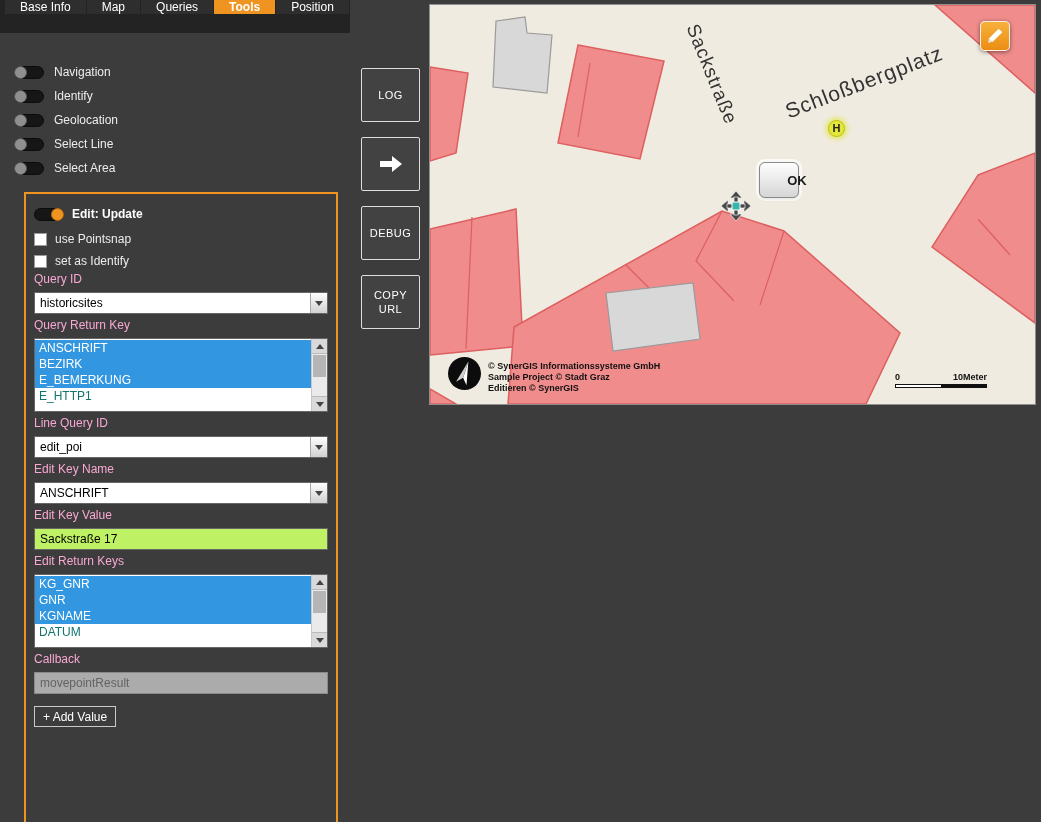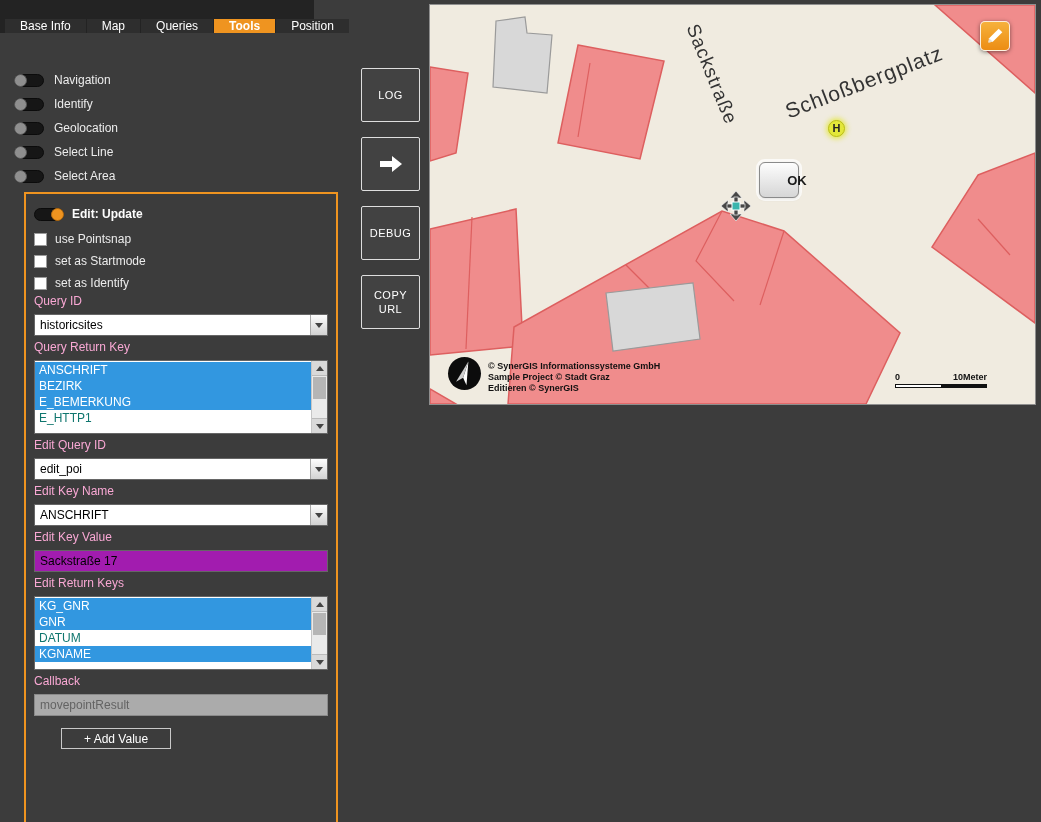--- a/index.html
+++ b/index.html
@@ -4,30 +4,30 @@
 <style>
   * { margin:0; padding:0; box-sizing:border-box; }
   html,body { background:#3c3c3c; }
   #screen {
     position:relative; width:1041px; height:822px; overflow:hidden;
     background:#3c3c3c;
     font-family:"Liberation Sans","DejaVu Sans",sans-serif;
   }
   
   .tabbar {
-    position:absolute; left:0; top:0; width:314px; height:33px;
-    background:#232323; display:flex; align-items:flex-end; padding-left:5px;
+    position:absolute; left:0; top:0; width:350px; height:33px;
+    background:#232323; display:flex; align-items:flex-start; padding-left:5px;
   }
   .tab {
     display:flex; align-items:center; padding:0 15px; font-size:12px;
     color:#fff; background:#2e2e2e; margin-right:1px; white-space:nowrap;
   }
   .tab.active { background:#ef9420; font-weight:bold; }
   
-  .modes { position:absolute; left:14px; top:68px; }
+  .modes { position:absolute; left:14px; top:60px; }
   .mode-row { display:flex; align-items:center; height:24px; }
   .switch {
     width:30px; height:13px; border-radius:8px; background:#161616;
     border:1px solid #0b0b0b; position:relative; flex:0 0 auto;
   }
   .knob {
     position:absolute; width:13px; height:13px; border-radius:50%;
     background:#8f8f8f; border:1px solid #5a5a5a; top:-1px; left:-1px;
   }
   .switch.on .knob { left:auto; right:-1px; background:#ef9420; border-color:#b96f12; }
@@ -56,26 +56,26 @@
   .lb-items { margin-right:16px; padding-top:1px; }
   .lb-item { height:16px; line-height:16px; font-size:12px; color:#0f766e; padding-left:4px; white-space:nowrap; }
   .lb-item.sel { background:#3297e0; color:#fff; }
   .lb-scroll { position:absolute; right:0; top:0; bottom:0; width:16px; background:#eaeaea; border-left:1px solid #c6c6c6; }
   .lb-up,.lb-down { position:absolute; left:0; width:15px; height:15px; background:#d9d9d9; display:flex; align-items:center; justify-content:center; }
   .lb-up { top:0; border-bottom:1px solid #bbb; }
   .lb-down { bottom:0; border-top:1px solid #bbb; }
   .lb-thumb { position:absolute; left:1px; width:13px; top:16px; height:22px; background:#b5b5b5; }
   .text-input {
     display:block; margin-top:5px; width:100%; height:22px; border:1px solid #666;
-    background:#a21caf; color:#000; font-size:12px; padding:0 5px; font-family:inherit;
+    background:#bef264; color:#000; font-size:12px; padding:0 5px; font-family:inherit;
   }
   .text-input.disabled { background:#ababab; color:#636363; border-color:#8a8a8a; }
   .add-btn {
-    margin-top:12px; height:21px; padding:0 22px; background:#3c3c3c;
-    border:1px solid #c9c9c9; color:#fff; font-size:12px; font-family:inherit;margin-left:27px;
+    margin-top:12px; height:21px; padding:0 8px; background:#3c3c3c;
+    border:1px solid #c9c9c9; color:#fff; font-size:12px; font-family:inherit;
   }
   
   .side-buttons { position:absolute; left:361px; top:68px; width:59px; display:flex; flex-direction:column; gap:15px; }
   .side-btn {
     height:54px; border:1px solid #dedede; border-radius:2px; background:rgba(255,255,255,0.03);
     color:#fff; font-size:11px; letter-spacing:0.5px; display:flex; align-items:center;
     justify-content:center; text-align:center; padding:0 8px; line-height:14px; font-family:inherit;
   }
   
   .map {
@@ -169,24 +169,20 @@
         </span>
       <span class="hdr-label">Edit: Update</span>
     </div>
 
     <div class="check-row">
       <span class="checkbox"></span>
       <span class="check-label">use Pointsnap</span>
     </div>
     <div class="check-row">
       <span class="checkbox"></span>
-      <span class="check-label">set as Startmode</span>
-    </div>
-    <div class="check-row">
-      <span class="checkbox"></span>
       <span class="check-label">set as Identify</span>
     </div>
 
     <div class="field-label">Query ID</div>
     <div class="select">
       <div class="val">historicsites</div>
       <div class="drop">
           <span class="caret-down"></span>
         </div>
     </div>
@@ -203,21 +199,21 @@
         <div class="lb-up">
             <span class="caret-up"></span>
           </div>
         <div class="lb-thumb"></div>
         <div class="lb-down">
             <span class="caret-down"></span>
           </div>
       </div>
     </div>
 
-    <div class="field-label">Edit Query ID</div>
+    <div class="field-label">Line Query ID</div>
     <div class="select">
       <div class="val">edit_poi</div>
       <div class="drop">
           <span class="caret-down"></span>
         </div>
     </div>
 
     <div class="field-label">Edit Key Name</div>
     <div class="select">
       <div class="val">ANSCHRIFT</div>
@@ -227,22 +223,22 @@
     </div>
 
     <div class="field-label">Edit Key Value</div>
     <input class="text-input" type="text" value="Sackstraße 17" style="">
 
     <div class="field-label">Edit Return Keys</div>
     <div class="listbox">
       <div class="lb-items">
         <div class="lb-item sel">KG_GNR</div>
         <div class="lb-item sel">GNR</div>
+        <div class="lb-item sel">KGNAME</div>
         <div class="lb-item">DATUM</div>
-        <div class="lb-item sel">KGNAME</div>
       </div>
       <div class="lb-scroll">
         <div class="lb-up">
             <span class="caret-up"></span>
           </div>
         <div class="lb-thumb"></div>
         <div class="lb-down">
             <span class="caret-down"></span>
           </div>
       </div>

